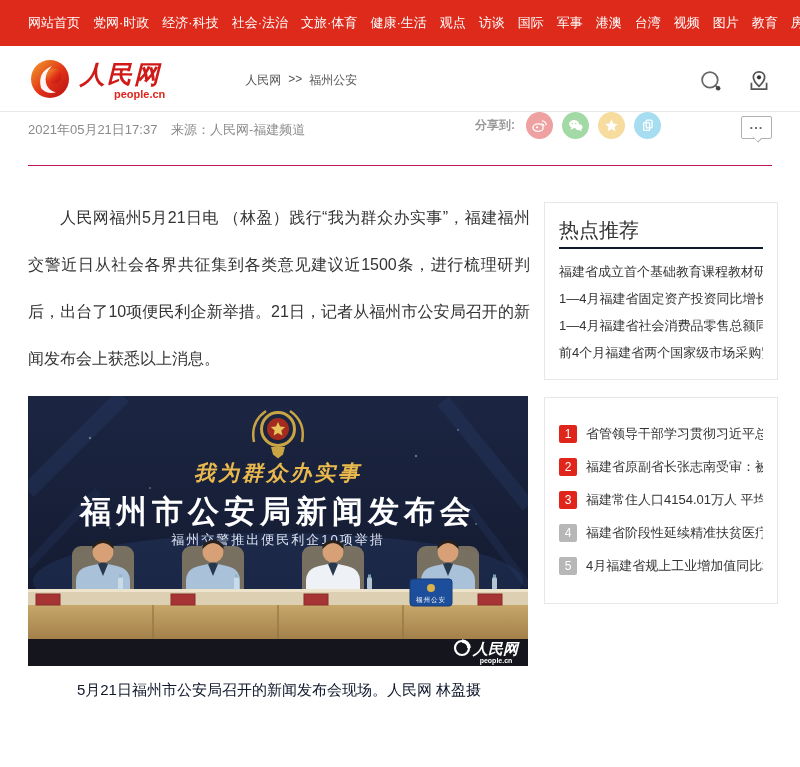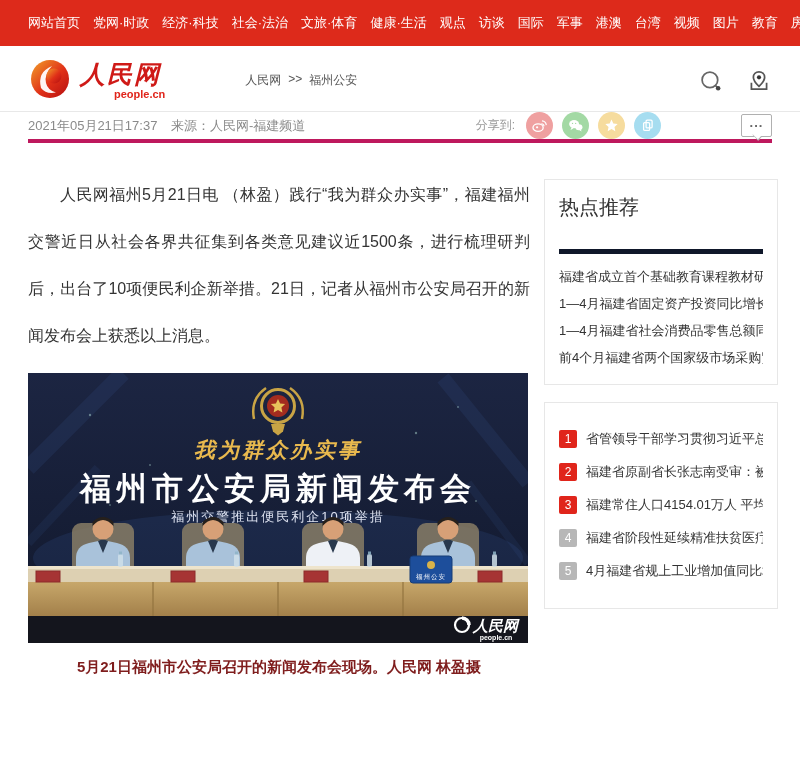--- a/index.html
+++ b/index.html
@@ -26,24 +26,24 @@
   .breadcrumb { margin-left:80px; font-size:12px; color:#555; display:flex; gap:7px; }
   .breadcrumb .bc-link { cursor:pointer; }
   .header-icons { margin-left:auto; display:flex; gap:22px; align-items:center; }
   .hicon { cursor:pointer; display:flex; }
   
   .content { padding:0 28px; }
   .title {
     font-size:30px; font-weight:bold; color:#222; line-height:1.42;
     margin:22px 0 20px; width:760px;
   }
-  .meta-row { display:flex; align-items:center; padding-bottom:0; border-bottom:4px solid #be185d; }
+  .meta-row { display:flex; align-items:flex-end; padding-bottom:26px; border-bottom:1px solid #be185d; }
   .meta-left { font-size:13px; color:#8a8a8a; }
   .meta-left .src-lbl { margin-left:10px; }
-  .share-group { margin-left:auto; display:flex; align-items:center; gap:9px; }
+  .share-group { margin-left:auto; display:flex; align-items:center; gap:9px;font-weight:bold; }
   .share-label { font-size:12px; color:#999; margin-right:2px; }
   .share-circle {
     width:27px; height:27px; border-radius:50%;
     display:flex; align-items:center; justify-content:center; cursor:pointer;
   }
   .sc-weibo { background:#efa0a0; } .sc-wechat { background:#a3d9a4; }
   .sc-star { background:#f6dc9e; }  .sc-copy { background:#a6ddf0; }
   .more-bubble {
     margin-left:80px; width:31px; height:23px; border:1px solid #b0b0b0; border-radius:2px;
     color:#666; font-weight:bold; font-size:13px; line-height:16px; text-align:center;
@@ -54,27 +54,27 @@
     background:#fff; border-right:1px solid #b0b0b0; border-bottom:1px solid #b0b0b0;
     transform:rotate(45deg) scaleY(.6);
   }
   .columns { display:flex; margin-top:28px; }
   .article-col { width:502px; }
   .article-col p {
     font-size:16px; color:#333; line-height:47px; text-indent:2em; margin:0 0 14px;
     text-align:justify;
   }
   .photo-wrap { width:566px; height:270px; margin-top:0; }
-  .caption { text-align:center; font-weight:bold; font-size:15px; color:#7f1d1d; margin:15px 0 24px; }
+  .caption { text-align:center; font-weight:normal; font-size:15px; color:#0f172a; margin:15px 0 24px; }
   
   .sidebar { width:234px; margin-left:14px; margin-top:8px; }
   .side-box { border:1px solid #e7e7e7; padding:12px 14px 13px; margin-bottom:17px; background:#fff; }
   .side-title {
     font-size:20px; font-weight:normal; color:#333; margin:2px 0 9px;
-    padding-bottom:28px; border-bottom:5px solid #0f172a;
+    padding-bottom:3px; border-bottom:2px solid #0f172a;
   }
   .hot-item {
     display:block; font-size:13px; color:#333; line-height:27px;
     white-space:nowrap; overflow:hidden; cursor:pointer;
   }
   .rank-item {
     display:flex; align-items:center; margin:15px 0; font-size:13px; color:#333;
     white-space:nowrap; overflow:hidden; cursor:pointer;
   }
   .rank-badge {

